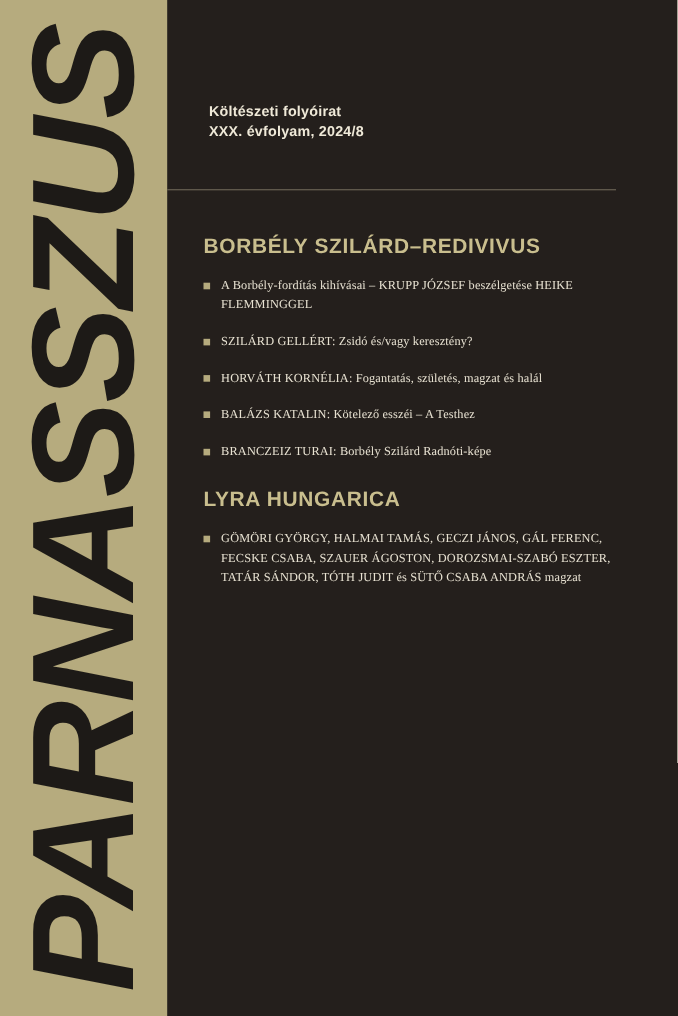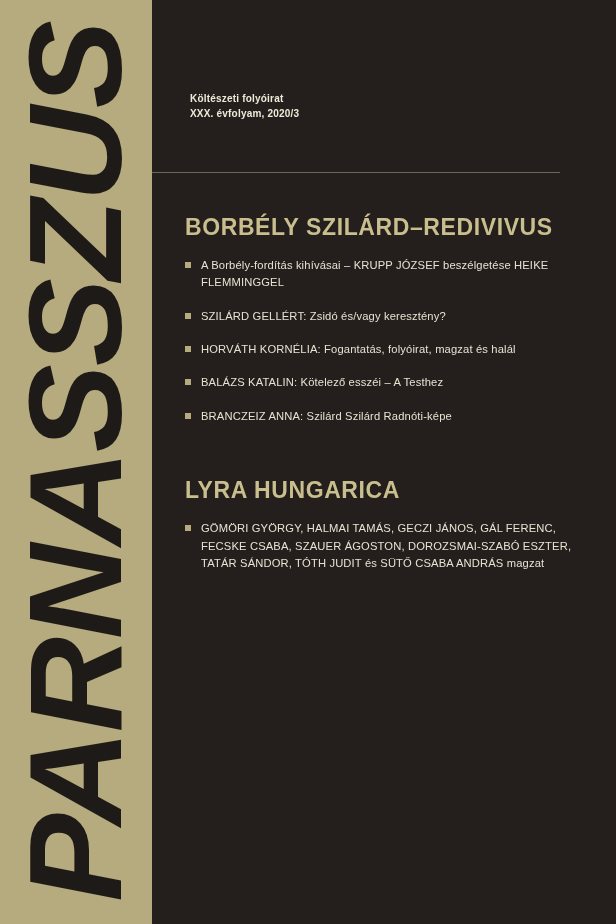--- a/index.html
+++ b/index.html
@@ -50,62 +50,63 @@
     color: #1d1a17;
     white-space: nowrap;
     line-height: 1;
   }
   
   .header-meta {
     position: absolute;
     left: 190px;
     top: 92px;
     color: #efe9d8;
-    font-size: 10px;
+    font-size: 13px;
     font-weight: bold;
     line-height: 1.45;
     letter-spacing: 0.2px;
   }
   .rule {
     position: absolute;
     left: 152px;
     top: 172px;
     width: 408px;
     height: 1px;
     background: #6e6757;
   }
   .content {
     position: absolute;
     left: 185px;
     top: 200px;
     width: 390px;
   }
   .section-title {
     color: #c9be8e;
-    font-size: 23px;
+    font-size: 19px;
     font-weight: bold;
     letter-spacing: 0.6px;
     margin: 14px 0 16px 0;
   }
   .section-title.second {
-    margin-top: 52px;
+    margin-top: 24px;
   }
   ul.items {
     list-style: none;
     margin: 0;
     padding: 0;
   }
   ul.items li {
     position: relative;
     padding-left: 16px;
     margin-bottom: 16px;
     color: #e8e2d2;
     font-size: 11.2px;
     line-height: 1.55;
     letter-spacing: 0.15px;
+    font-family: Liberation Serif, serif;
   }
   ul.items li::before {
     content: "";
     position: absolute;
     left: 0;
     top: 5px;
     width: 6px;
     height: 6px;
     background: #b6ab7e;
   }
@@ -115,34 +116,34 @@
 
 <div class="cover">
   <div class="dark-panel"></div>
 
   <div class="masthead">
     <div class="masthead-text">PARNASSZUS</div>
   </div>
 
   <div class="header-meta">
     <div>Költészeti folyóirat</div>
-    <div>XXX. évfolyam, 2020/3</div>
+    <div>XXX. évfolyam, 2024/8</div>
   </div>
 
   <div class="rule"></div>
 
   <div class="content">
 
     <div class="section-title">BORBÉLY SZILÁRD–REDIVIVUS</div>
     <ul class="items">
       <li>A Borbély-fordítás kihívásai – KRUPP JÓZSEF beszélgetése HEIKE FLEMMINGGEL</li>
       <li>SZILÁRD GELLÉRT: Zsidó és/vagy keresztény?</li>
-      <li>HORVÁTH KORNÉLIA: Fogantatás, folyóirat, magzat és halál</li>
+      <li>HORVÁTH KORNÉLIA: Fogantatás, születés, magzat és halál</li>
       <li>BALÁZS KATALIN: Kötelező esszéi – A Testhez</li>
-      <li>BRANCZEIZ ANNA: Szilárd Szilárd Radnóti-képe</li>
+      <li>BRANCZEIZ TURAI: Borbély Szilárd Radnóti-képe</li>
     </ul>
 
     <div class="section-title second">LYRA HUNGARICA</div>
     <ul class="items">
       <li>GÖMÖRI GYÖRGY, HALMAI TAMÁS, GECZI JÁNOS, GÁL FERENC, FECSKE CSABA, SZAUER ÁGOSTON, DOROZSMAI-SZABÓ ESZTER, TATÁR SÁNDOR, TÓTH JUDIT és SÜTŐ CSABA ANDRÁS magzat</li>
     </ul>
 
   </div>
 </div>
 

